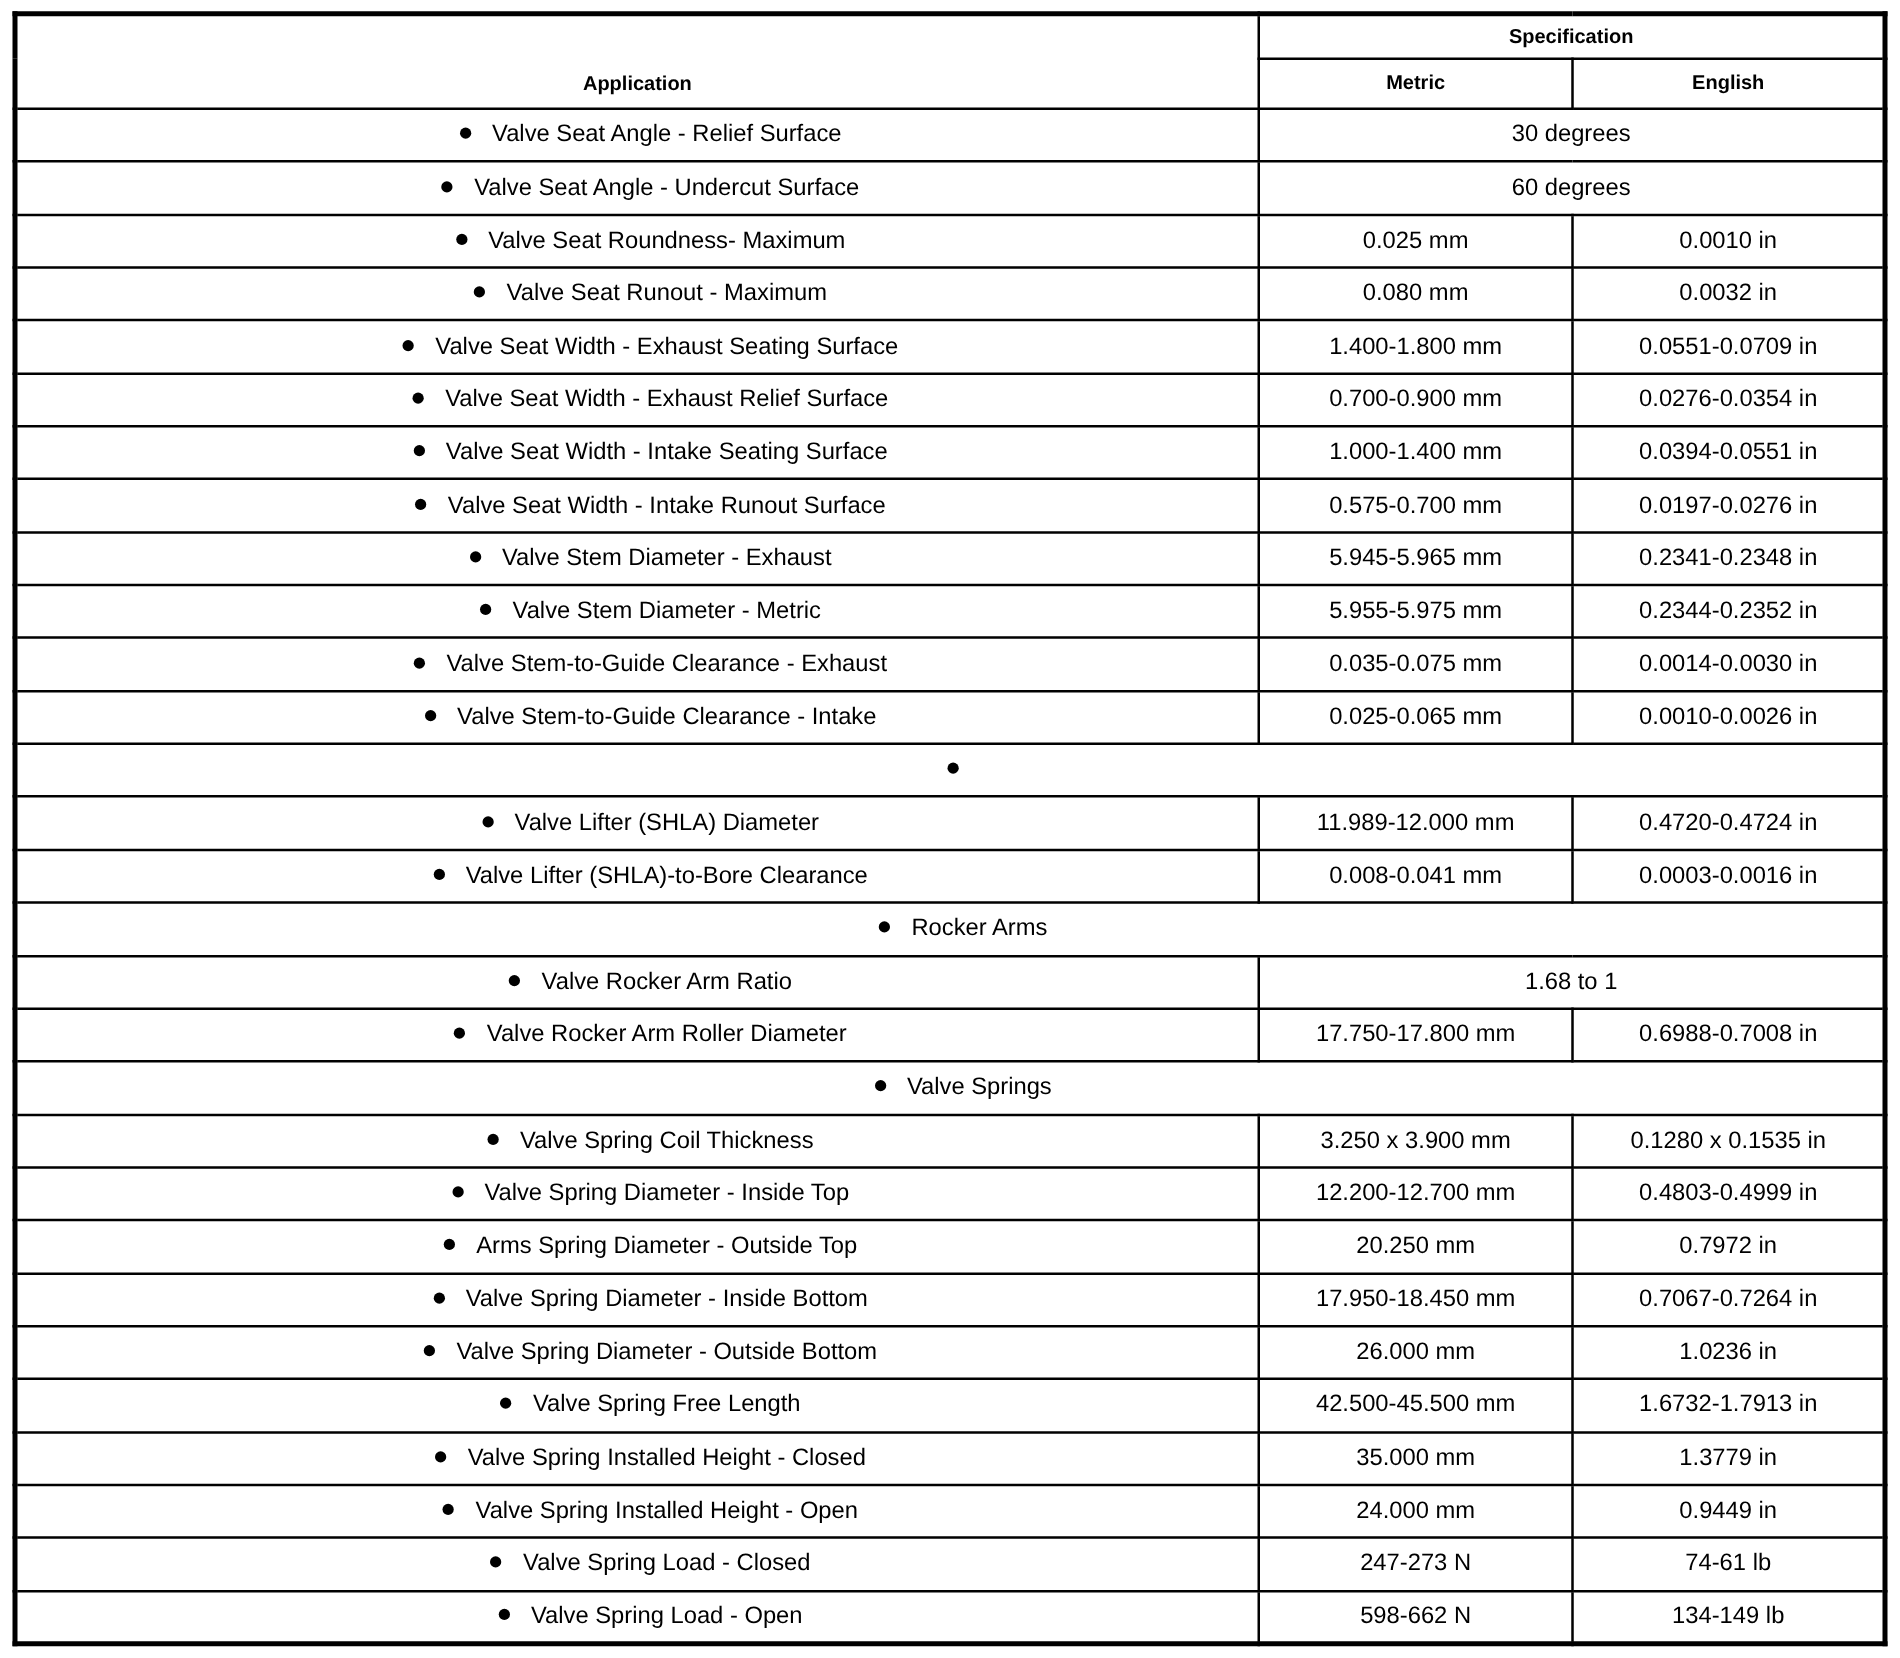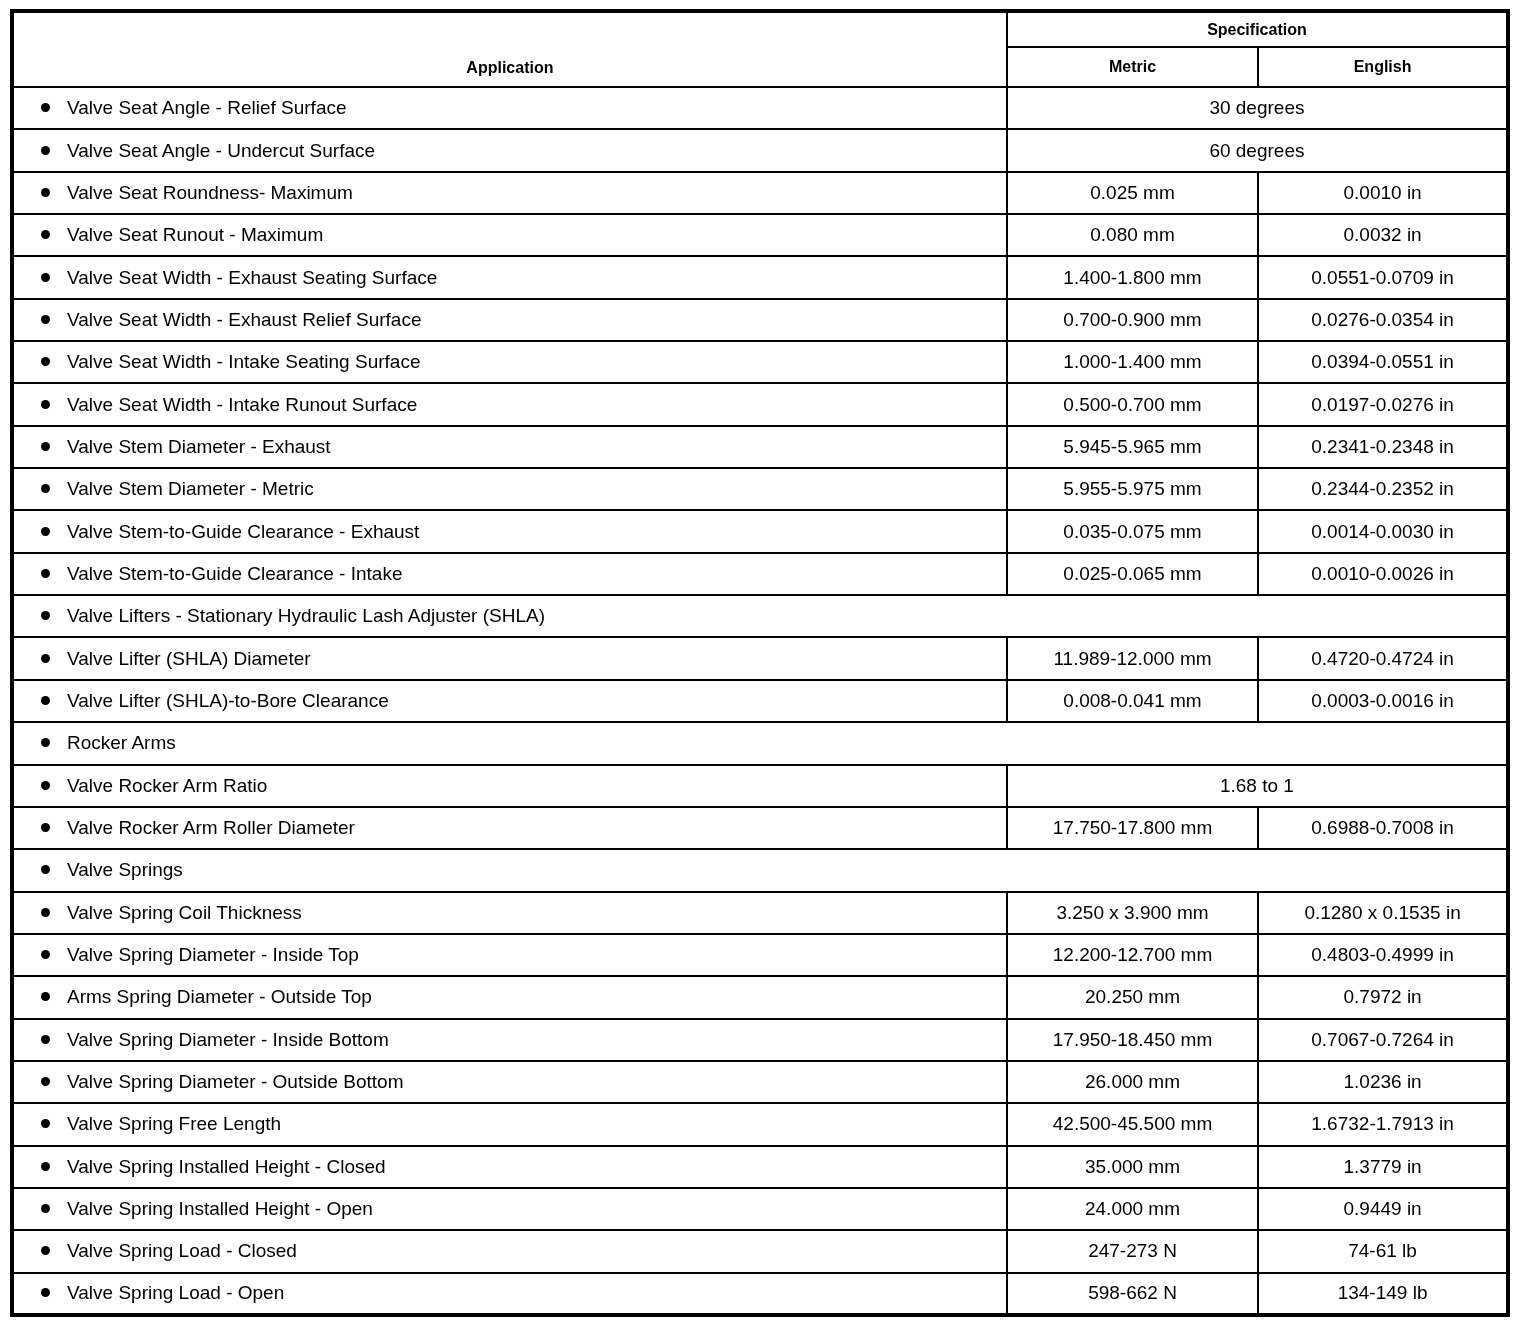--- a/index.html
+++ b/index.html
@@ -40,21 +40,21 @@
   th.app-header {
     vertical-align: bottom;
     padding-bottom: 9px;
   }
   tbody td {
     font-size: 19px;
     height: 42px;
     vertical-align: middle;
   }
   td.app-cell {
-    text-align: left;
+    text-align: center;
     padding-left: 27px;
   }
   .bullet {
     display: inline-block;
     width: 9px;
     height: 9px;
     background: #000;
     border-radius: 50%;
     margin-right: 17px;
     vertical-align: 2px;
@@ -112,21 +112,21 @@
           <td class="val-cell">0.700-0.900 mm</td>
           <td class="val-cell">0.0276-0.0354 in</td>
         </tr>
         <tr>
           <td class="app-cell"><span class="bullet"></span><span>Valve Seat Width - Intake Seating Surface</span></td>
           <td class="val-cell">1.000-1.400 mm</td>
           <td class="val-cell">0.0394-0.0551 in</td>
         </tr>
         <tr>
           <td class="app-cell"><span class="bullet"></span><span>Valve Seat Width - Intake Runout Surface</span></td>
-          <td class="val-cell">0.500-0.700 mm</td>
+          <td class="val-cell">0.575-0.700 mm</td>
           <td class="val-cell">0.0197-0.0276 in</td>
         </tr>
         <tr>
           <td class="app-cell"><span class="bullet"></span><span>Valve Stem Diameter - Exhaust</span></td>
           <td class="val-cell">5.945-5.965 mm</td>
           <td class="val-cell">0.2341-0.2348 in</td>
         </tr>
         <tr>
           <td class="app-cell"><span class="bullet"></span><span>Valve Stem Diameter - Metric</span></td>
           <td class="val-cell">5.955-5.975 mm</td>
@@ -136,21 +136,21 @@
           <td class="app-cell"><span class="bullet"></span><span>Valve Stem-to-Guide Clearance - Exhaust</span></td>
           <td class="val-cell">0.035-0.075 mm</td>
           <td class="val-cell">0.0014-0.0030 in</td>
         </tr>
         <tr>
           <td class="app-cell"><span class="bullet"></span><span>Valve Stem-to-Guide Clearance - Intake</span></td>
           <td class="val-cell">0.025-0.065 mm</td>
           <td class="val-cell">0.0010-0.0026 in</td>
         </tr>
         <tr>
-          <td class="app-cell" colspan="3"><span class="bullet"></span><span>Valve Lifters - Stationary Hydraulic Lash Adjuster (SHLA)</span></td>
+          <td class="app-cell" colspan="3"><span class="bullet"></span></td>
         </tr>
         <tr>
           <td class="app-cell"><span class="bullet"></span><span>Valve Lifter (SHLA) Diameter</span></td>
           <td class="val-cell">11.989-12.000 mm</td>
           <td class="val-cell">0.4720-0.4724 in</td>
         </tr>
         <tr>
           <td class="app-cell"><span class="bullet"></span><span>Valve Lifter (SHLA)-to-Bore Clearance</span></td>
           <td class="val-cell">0.008-0.041 mm</td>
           <td class="val-cell">0.0003-0.0016 in</td>

